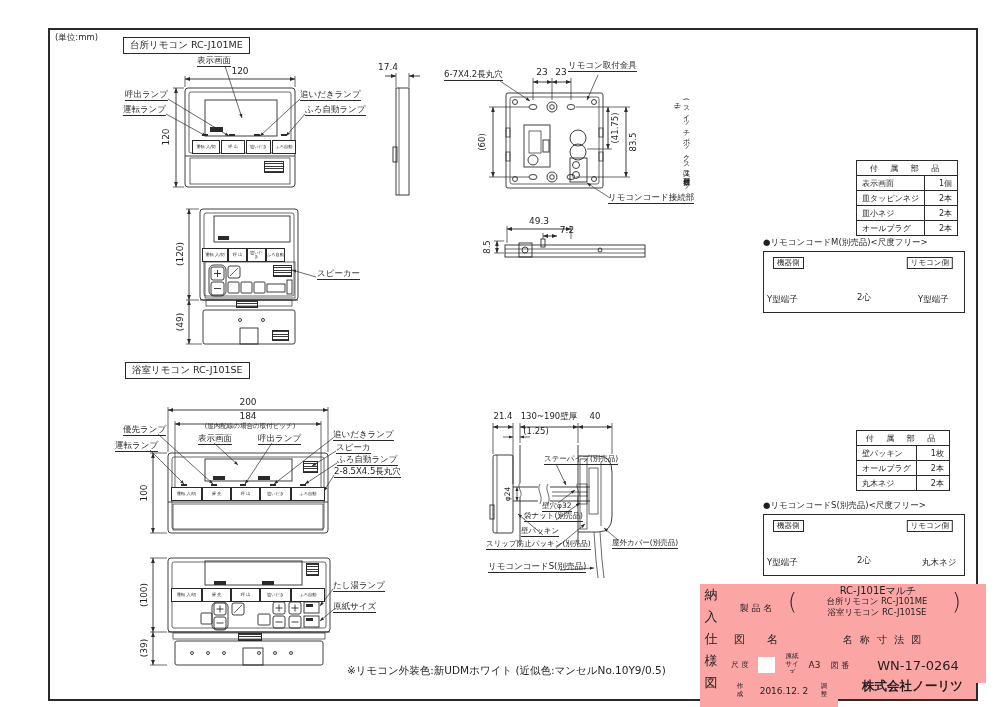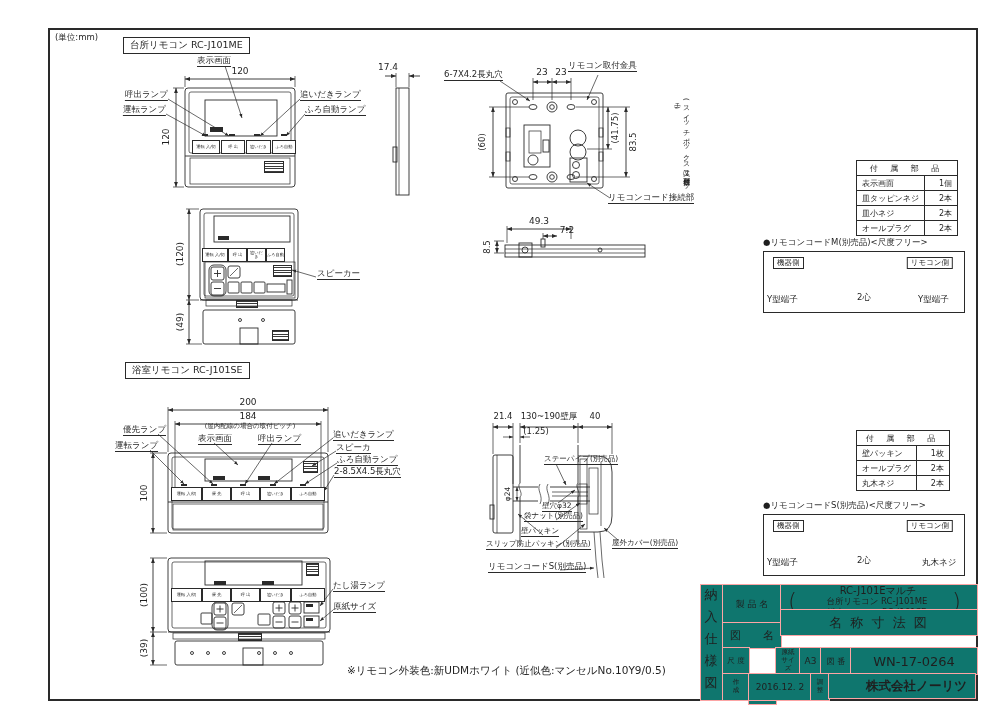--- a/index.html
+++ b/index.html
@@ -17,22 +17,22 @@
   .btn{position:absolute;border:1px solid #2a2a2a;font-size:4.2px;line-height:1;display:flex;align-items:center;
        justify-content:center;text-align:center;overflow:hidden;background:#fff}
   .hatch{position:absolute;border:1px solid #2a2a2a;
          background:repeating-linear-gradient(0deg,#3a3a3a 0 1px,transparent 1px 2.6px)}
   .ptable{position:absolute;border-collapse:collapse;font-size:8px;background:#fff}
   .ptable td{border:1px solid #2a2a2a;padding:1px 5px;height:12px;white-space:nowrap}
   .ptable .h{text-align:center;letter-spacing:5px}
   .ptable .q{text-align:right;min-width:22px}
   .cordbox{position:absolute;border:1px solid #2a2a2a;background:#fff}
   .tag{position:absolute;border:1px solid #2a2a2a;font-size:7.5px;padding:0 3px;background:#fff;line-height:1.35;white-space:nowrap}
-  .cell{position:absolute;border:1px solid #fca5a5;display:flex;align-items:center;justify-content:center;
-        text-align:center;overflow:hidden;background:#0f766e;white-space:nowrap}
+  .cell{position:absolute;border:5px solid #fca5a5;display:flex;align-items:center;justify-content:center;
+        text-align:center;overflow:hidden;background:#fca5a5;white-space:nowrap}
   .wv{position:absolute;writing-mode:vertical-rl;font-size:7px;line-height:1.3}
   .stk{width:9px;font-size:6.5px;line-height:1.2;text-align:center;white-space:normal}
 </style>
 </head>
 <body>
 
 <div class="frame"></div>
 
 <svg class="lines" width="1000" height="707" viewBox="0 0 1000 707">
   <defs>
@@ -496,21 +496,21 @@
 
   <div class="cell" style="left:722px;top:584px;width:58px;height:38px;font-size:9px">製 品 名</div>
   <div class="cell" style="left:780px;top:584px;width:196px;height:38px"></div>
   <div class="t c" style="left:878px;top:585px;font-size:10px">RC-J101Eマルチ</div>
   <div class="t" style="left:788px;top:589px;font-size:23px;font-weight:300">(</div>
   <div class="t c s8" style="left:877px;top:597px">台所リモコン RC-J101ME</div>
   <div class="t c s8" style="left:877px;top:608px">浴室リモコン RC-J101SE</div>
   <div class="t" style="left:952px;top:589px;font-size:23px;font-weight:300">)</div>
 
   <div class="cell" style="left:722px;top:622px;width:58px;height:25px;font-size:11px">図　　名</div>
-  <div class="cell" style="left:780px;top:609px;width:196px;height:25px;font-size:13px;letter-spacing:2px">名 称 寸 法 図</div>
+  <div class="cell" style="left:780px;top:622px;width:196px;height:25px;font-size:10px;letter-spacing:2px">名 称 寸 法 図</div>
 
   <div class="cell" style="left:722px;top:647px;width:26px;height:26px;font-size:7.5px">尺 度</div>
   <div class="cell" style="left:748px;top:677px;width:27px;height:26px;font-size:10px">1/3</div>
   <div class="cell" style="left:775px;top:647px;width:24px;height:26px">
       <div class="stk" style="width:14px">原紙サイズ</div>
     </div>
   <div class="cell" style="left:799px;top:647px;width:21px;height:26px;font-size:9px">A3</div>
   <div class="cell" style="left:820px;top:647px;width:30px;height:26px;font-size:8px">図 番</div>
   <div class="cell" style="left:850px;top:647px;width:126px;height:26px;font-size:13px">WN-17-0264</div>
 

